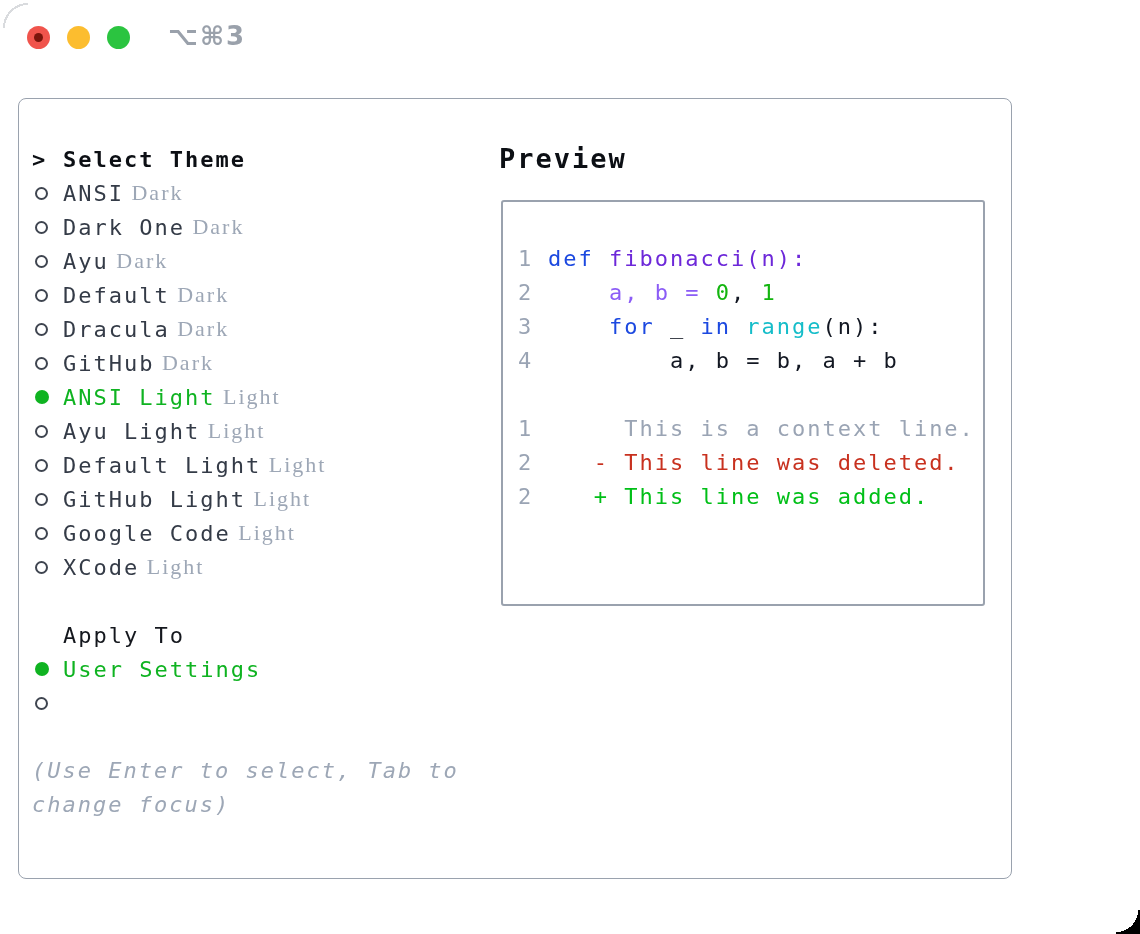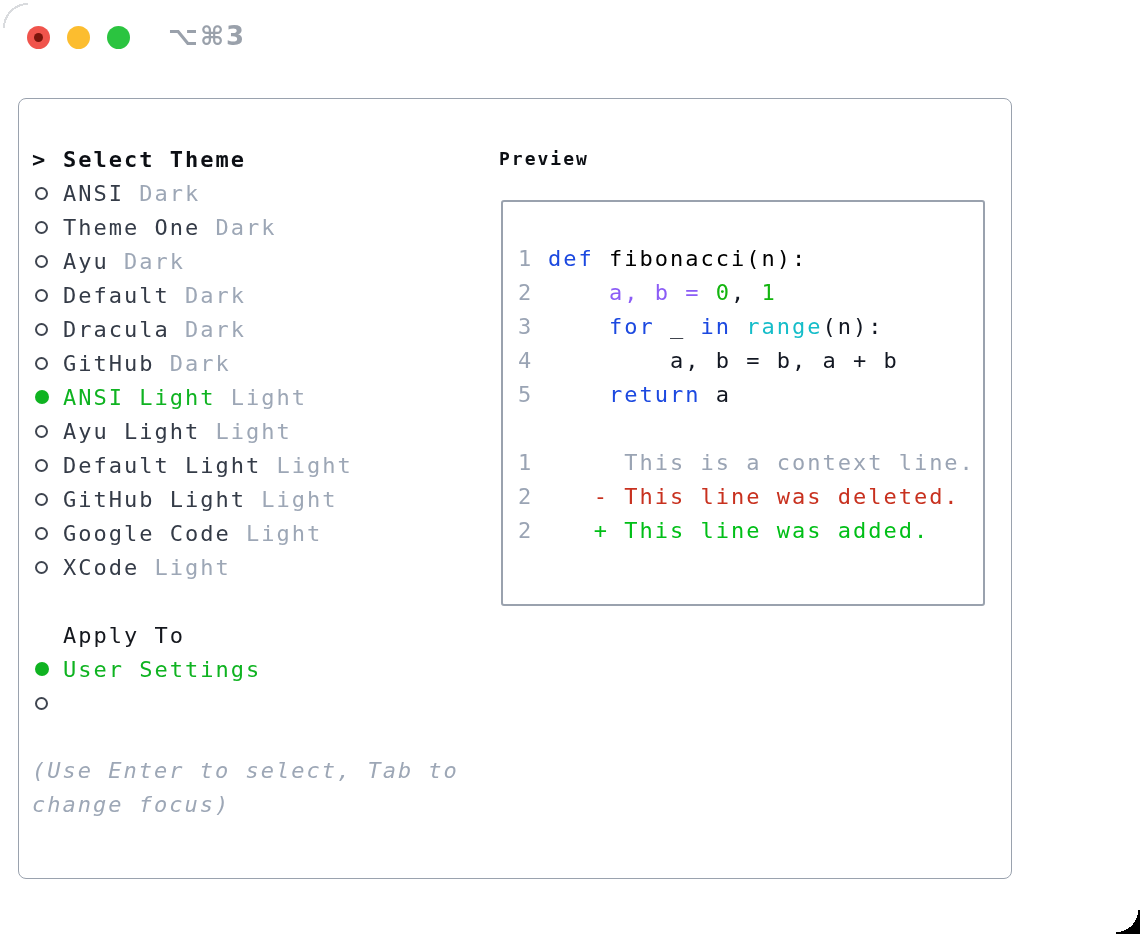--- a/index.html
+++ b/index.html
@@ -31,27 +31,27 @@
     font-size:22px; letter-spacing:2px; color:#343b47; }
   .row { height:34px; display:flex; align-items:center; white-space:pre; }
   .row.blank { height:34px; }
   .icon-cell { display:flex; align-items:center; width:31px; flex:0 0 31px; }
   .radio { width:13px; height:13px; margin-left:3px; border-radius:50%;
     border:2.5px solid #3f4550; box-sizing:border-box; background:transparent; }
   .radio.sel { width:14px; height:14px; border:none; background:var(--accent,#0fb321); }
   .prompt-cell { display:inline-block; width:31px; flex:0 0 31px; font-weight:bold; color:#0c0f14; }
   .hdr { font-weight:bold; color:#0c0f14; }
   .tname.selname { color:var(--accent,#0fb321); }
-  .variant { color:#9da7b6; }
+  .variant { color:#9da7b6;font-family:Liberation Serif, serif; }
   .applyto-label { color:#14171d; }
   .help { width:445px; line-height:34px; font-size:22px; letter-spacing:2px; color:#9da7b6; white-space:normal;font-style:italic; }
 
   
   .preview-label { position:absolute; left:480px; top:43px; height:34px; line-height:34px;
-    font-size:18px; letter-spacing:2px; font-weight:bold; color:#0c0f14; }
+    font-size:27px; letter-spacing:2px; font-weight:bold; color:#0c0f14; }
   .preview-box { position:absolute; left:482px; top:101px; width:484px; height:406px;
     border:2px solid #9aa2ae; border-radius:3px; box-sizing:border-box;
     padding:40px 0 0 15px; overflow:hidden; }
   .code-line { height:34px; line-height:34px; white-space:pre; font-size:22px; letter-spacing:2px; }
   .ln { display:inline-block; width:30px; }
 </style>
 </head>
 <body>
 
 <div class="screen">
@@ -66,21 +66,21 @@
     <span class="win-title">⌥⌘3</span>
   </div>
 
   <div class="panel">
     <div class="left-col">
       <div class="row">
         <span class="prompt-cell">&gt;</span><span class="hdr">Select Theme</span>
       </div>
       <div id="theme-list">
           <div class="row item"><span class="icon-cell"><span class="radio"></span></span><span class="tname">ANSI</span><span class="variant"> Dark</span></div>
-          <div class="row item"><span class="icon-cell"><span class="radio"></span></span><span class="tname">Theme One</span><span class="variant"> Dark</span></div>
+          <div class="row item"><span class="icon-cell"><span class="radio"></span></span><span class="tname">Dark One</span><span class="variant"> Dark</span></div>
           <div class="row item"><span class="icon-cell"><span class="radio"></span></span><span class="tname">Ayu</span><span class="variant"> Dark</span></div>
           <div class="row item"><span class="icon-cell"><span class="radio"></span></span><span class="tname">Default</span><span class="variant"> Dark</span></div>
           <div class="row item"><span class="icon-cell"><span class="radio"></span></span><span class="tname">Dracula</span><span class="variant"> Dark</span></div>
           <div class="row item"><span class="icon-cell"><span class="radio"></span></span><span class="tname">GitHub</span><span class="variant"> Dark</span></div>
           <div class="row item"><span class="icon-cell"><span class="radio sel"></span></span><span class="tname selname">ANSI Light</span><span class="variant"> Light</span></div>
           <div class="row item"><span class="icon-cell"><span class="radio"></span></span><span class="tname">Ayu Light</span><span class="variant"> Light</span></div>
           <div class="row item"><span class="icon-cell"><span class="radio"></span></span><span class="tname">Default Light</span><span class="variant"> Light</span></div>
           <div class="row item"><span class="icon-cell"><span class="radio"></span></span><span class="tname">GitHub Light</span><span class="variant"> Light</span></div>
           <div class="row item"><span class="icon-cell"><span class="radio"></span></span><span class="tname">Google Code</span><span class="variant"> Light</span></div>
           <div class="row item"><span class="icon-cell"><span class="radio"></span></span><span class="tname">XCode</span><span class="variant"> Light</span></div>
@@ -93,25 +93,24 @@
           <div class="row item"><span class="icon-cell"><span class="radio sel"></span></span><span class="tname selname">User Settings</span></div>
           <div class="row item"><span class="icon-cell"><span class="radio"></span></span></div>
         </div>
       <div class="row blank"></div>
       <div class="help">(Use Enter to select, Tab to change focus)</div>
     </div>
 
     <div class="preview-label">Preview</div>
     <div class="preview-box">
       <div id="code">
-          <div class="code-line"><span class="ln" style="color: rgb(154, 164, 180);">1</span><span style="color: rgb(28, 73, 224);">def</span><span style="color: #000000;"> fibonacci(n):</span></div>
+          <div class="code-line"><span class="ln" style="color: rgb(154, 164, 180);">1</span><span style="color: rgb(28, 73, 224);">def</span><span style="color: #6d28d9;"> fibonacci(n):</span></div>
           <div class="code-line"><span class="ln" style="color: rgb(154, 164, 180);">2</span><span style="color: #8b5cf6; text-align: center;">    a, b = </span><span style="color: rgb(19, 181, 15);">0</span><span style="color: rgb(18, 23, 34);">, </span><span style="color: rgb(19, 181, 15);">1</span></div>
           <div class="code-line"><span class="ln" style="color: rgb(154, 164, 180);">3</span><span style="color: rgb(18, 23, 34);">    </span><span style="color: rgb(28, 73, 224);">for</span><span style="color: rgb(18, 23, 34);"> _ </span><span style="color: rgb(28, 73, 224);">in</span><span style="color: rgb(18, 23, 34);"> </span><span style="color: rgb(21, 189, 201);">range</span><span style="color: rgb(18, 23, 34);">(n):</span></div>
           <div class="code-line"><span class="ln" style="color: rgb(154, 164, 180);">4</span><span style="color: rgb(18, 23, 34);">        a, b = b, a + b</span></div>
-          <div class="code-line"><span class="ln" style="color: rgb(154, 164, 180);">5</span><span style="color: rgb(18, 23, 34);">    </span><span style="color: rgb(28, 73, 224);">return</span><span style="color: rgb(18, 23, 34);"> a</span></div>
           <div class="code-line"><span class="ln" style="color: rgb(154, 164, 180);"></span></div>
           <div class="code-line"><span class="ln" style="color: rgb(154, 164, 180);">1</span><span style="color: rgb(154, 164, 180);">     This is a context line.</span></div>
           <div class="code-line"><span class="ln" style="color: rgb(154, 164, 180);">2</span><span style="color: rgb(200, 49, 31);">   - This line was deleted.</span></div>
           <div class="code-line"><span class="ln" style="color: rgb(154, 164, 180);">2</span><span style="color: rgb(0, 191, 23);">   + This line was added.</span></div>
         </div>
     </div>
   </div>
 
   <div class="corner-br"></div>
 </div>

